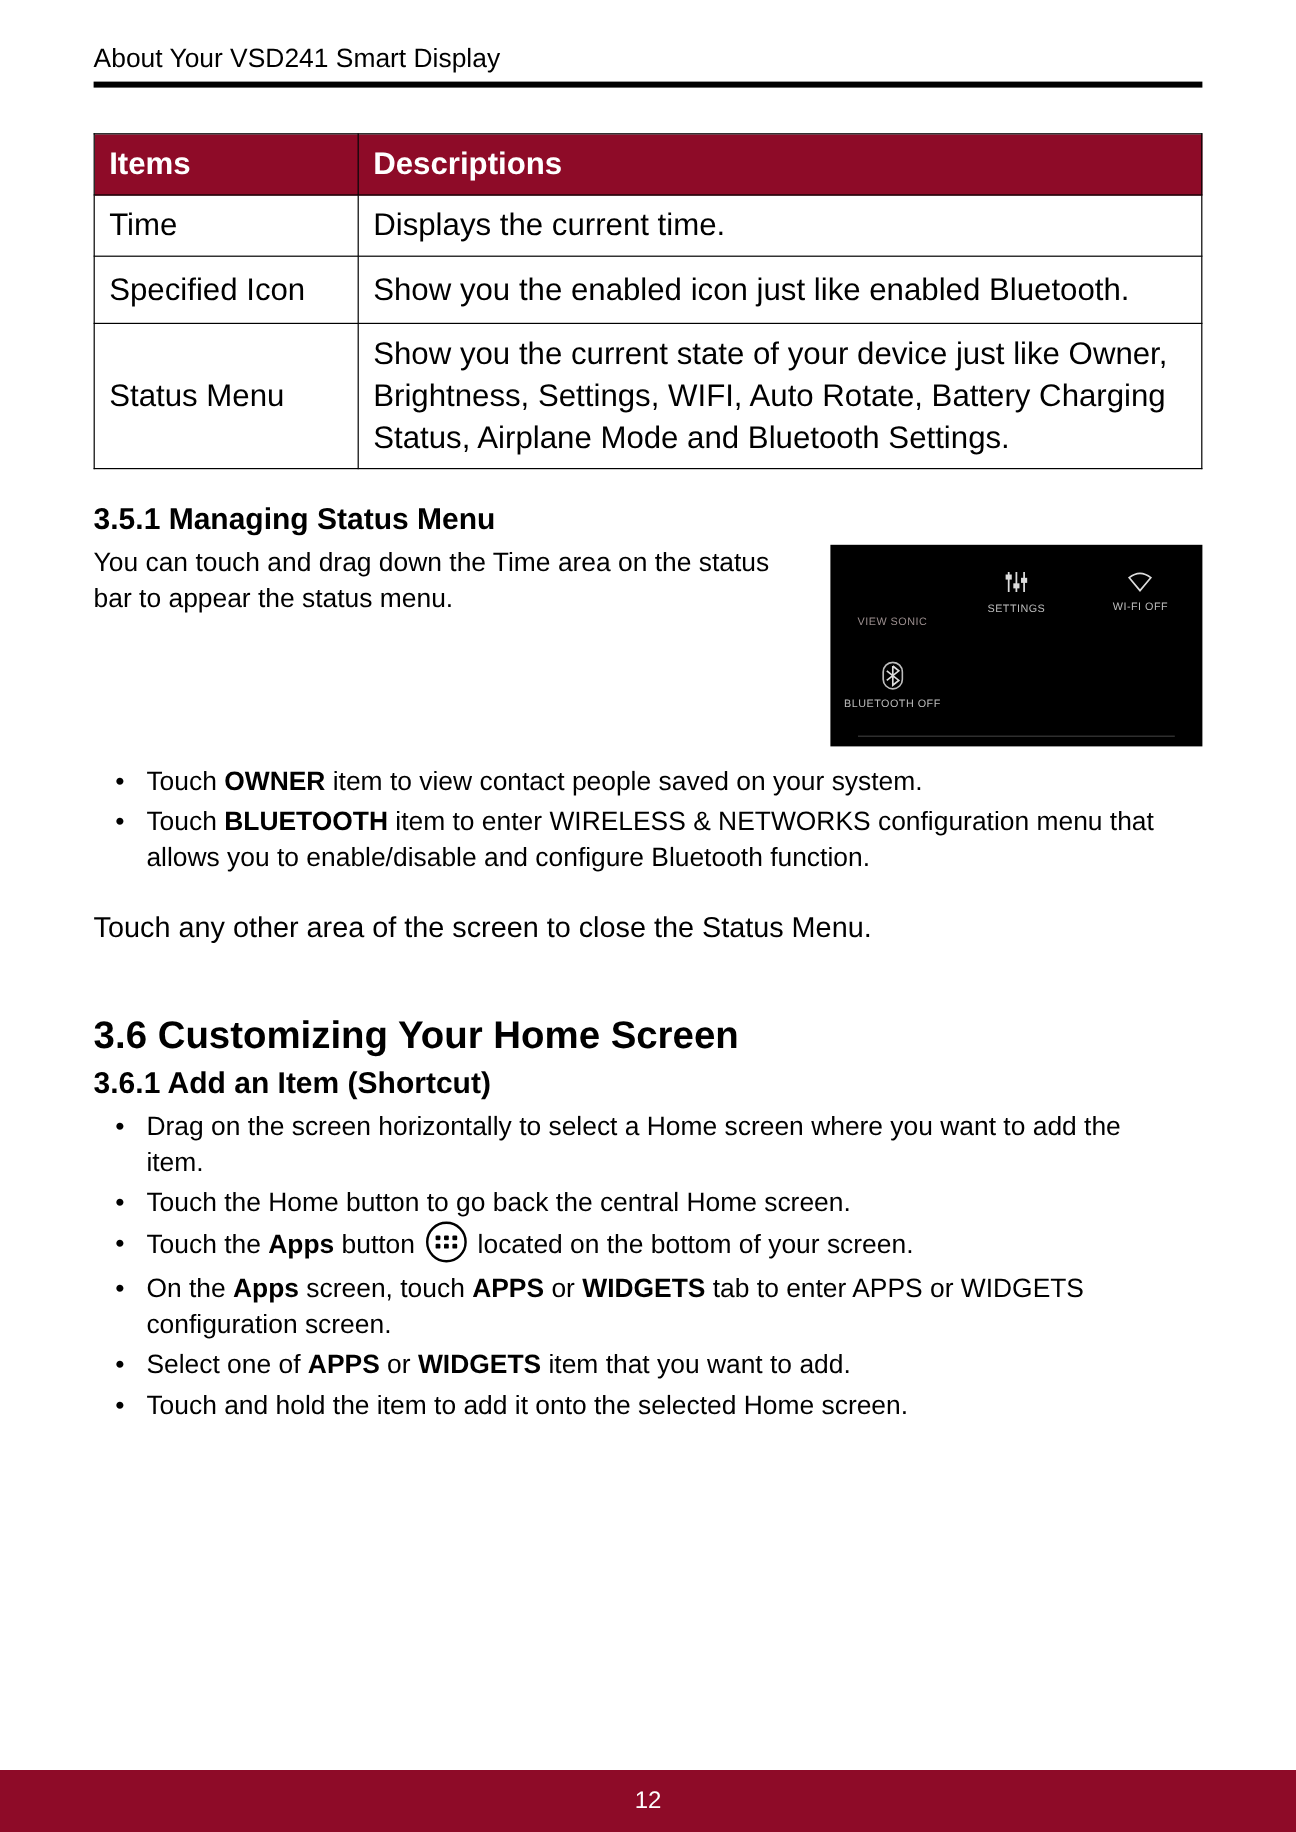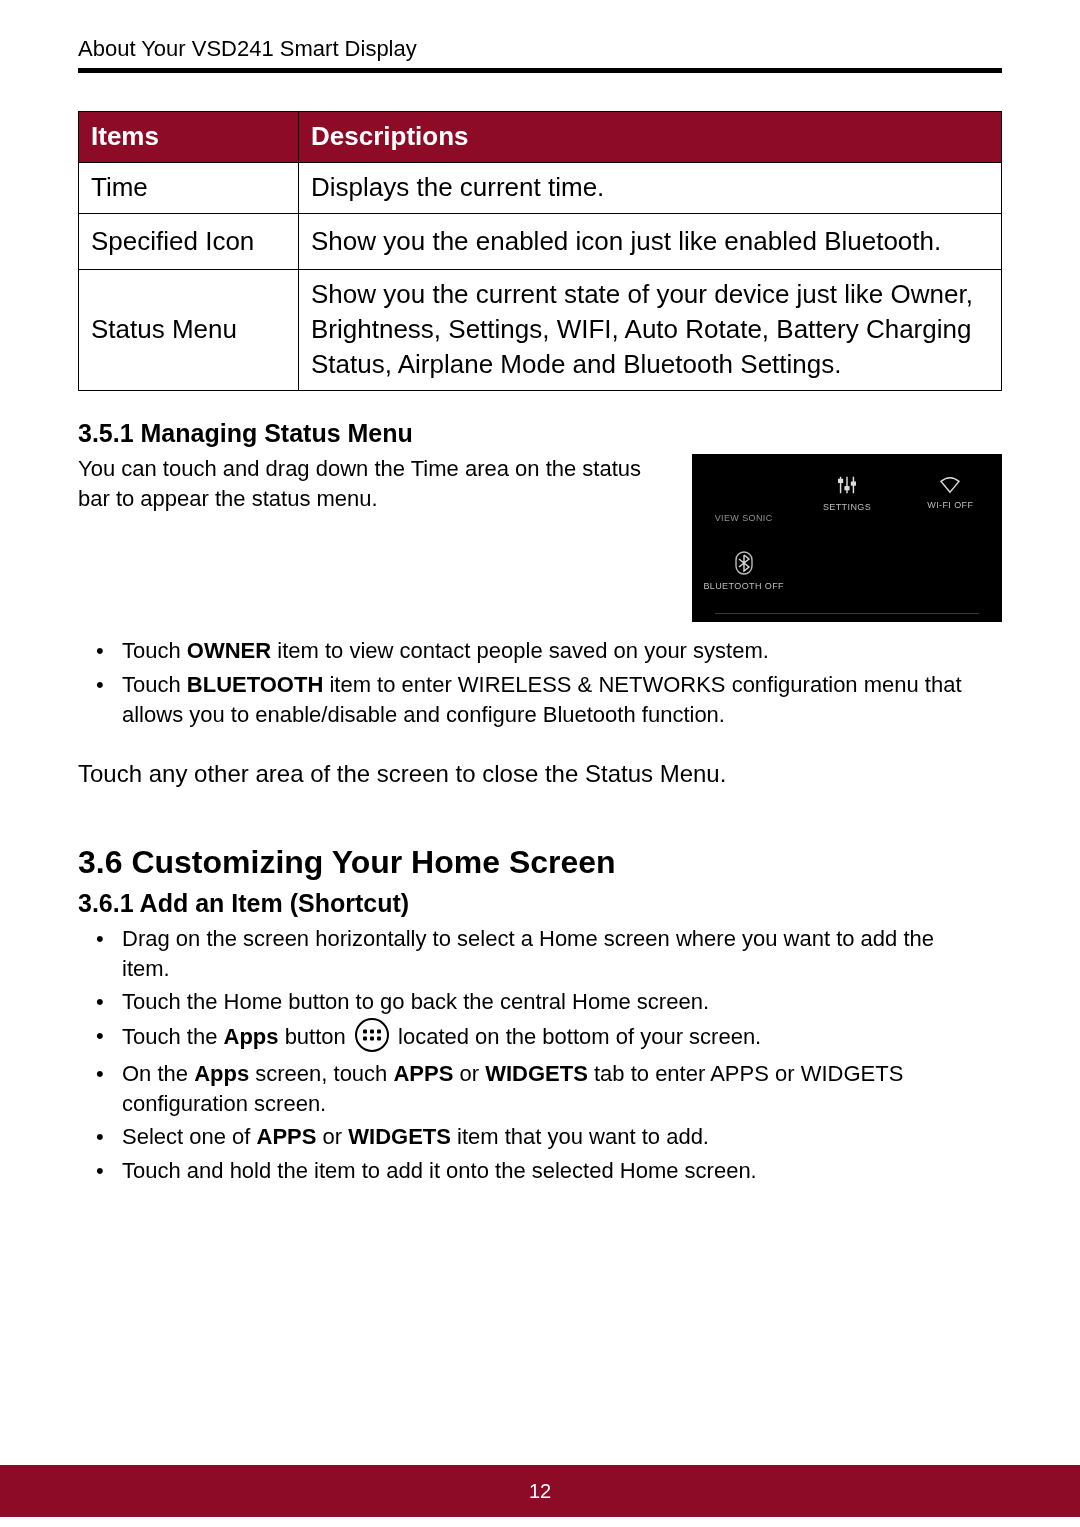--- a/index.html
+++ b/index.html
@@ -132,21 +132,21 @@
     position: absolute;
     top: 50%; left: 50%;
     transform: translate(-50%, -50%);
   }
   .apps-icon .dots span {
     width: 4px; height: 4px; background: #000; border-radius: 1px;
   }
   
   .footer {
     position: absolute;
-    left: 0; bottom: 10px;
+    left: 0; bottom: 0;
     width: 100%;
     height: 52px;
     background: #8e0b28;
     color: #fff;
     font-size: 20px;
     display: flex;
     align-items: center;
     justify-content: center;
   }
 </style>

